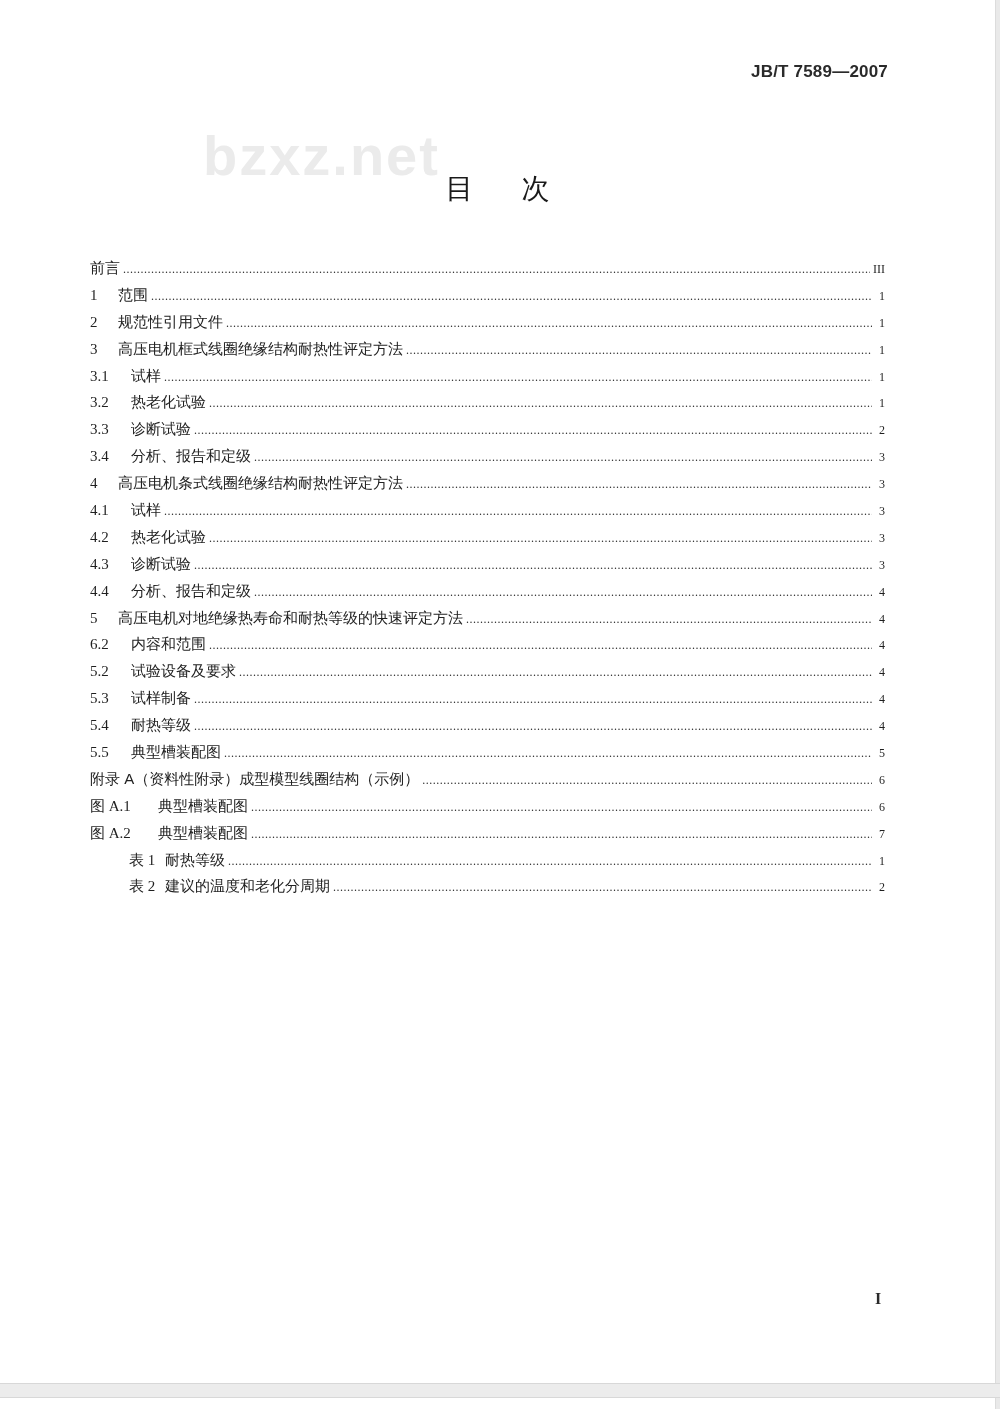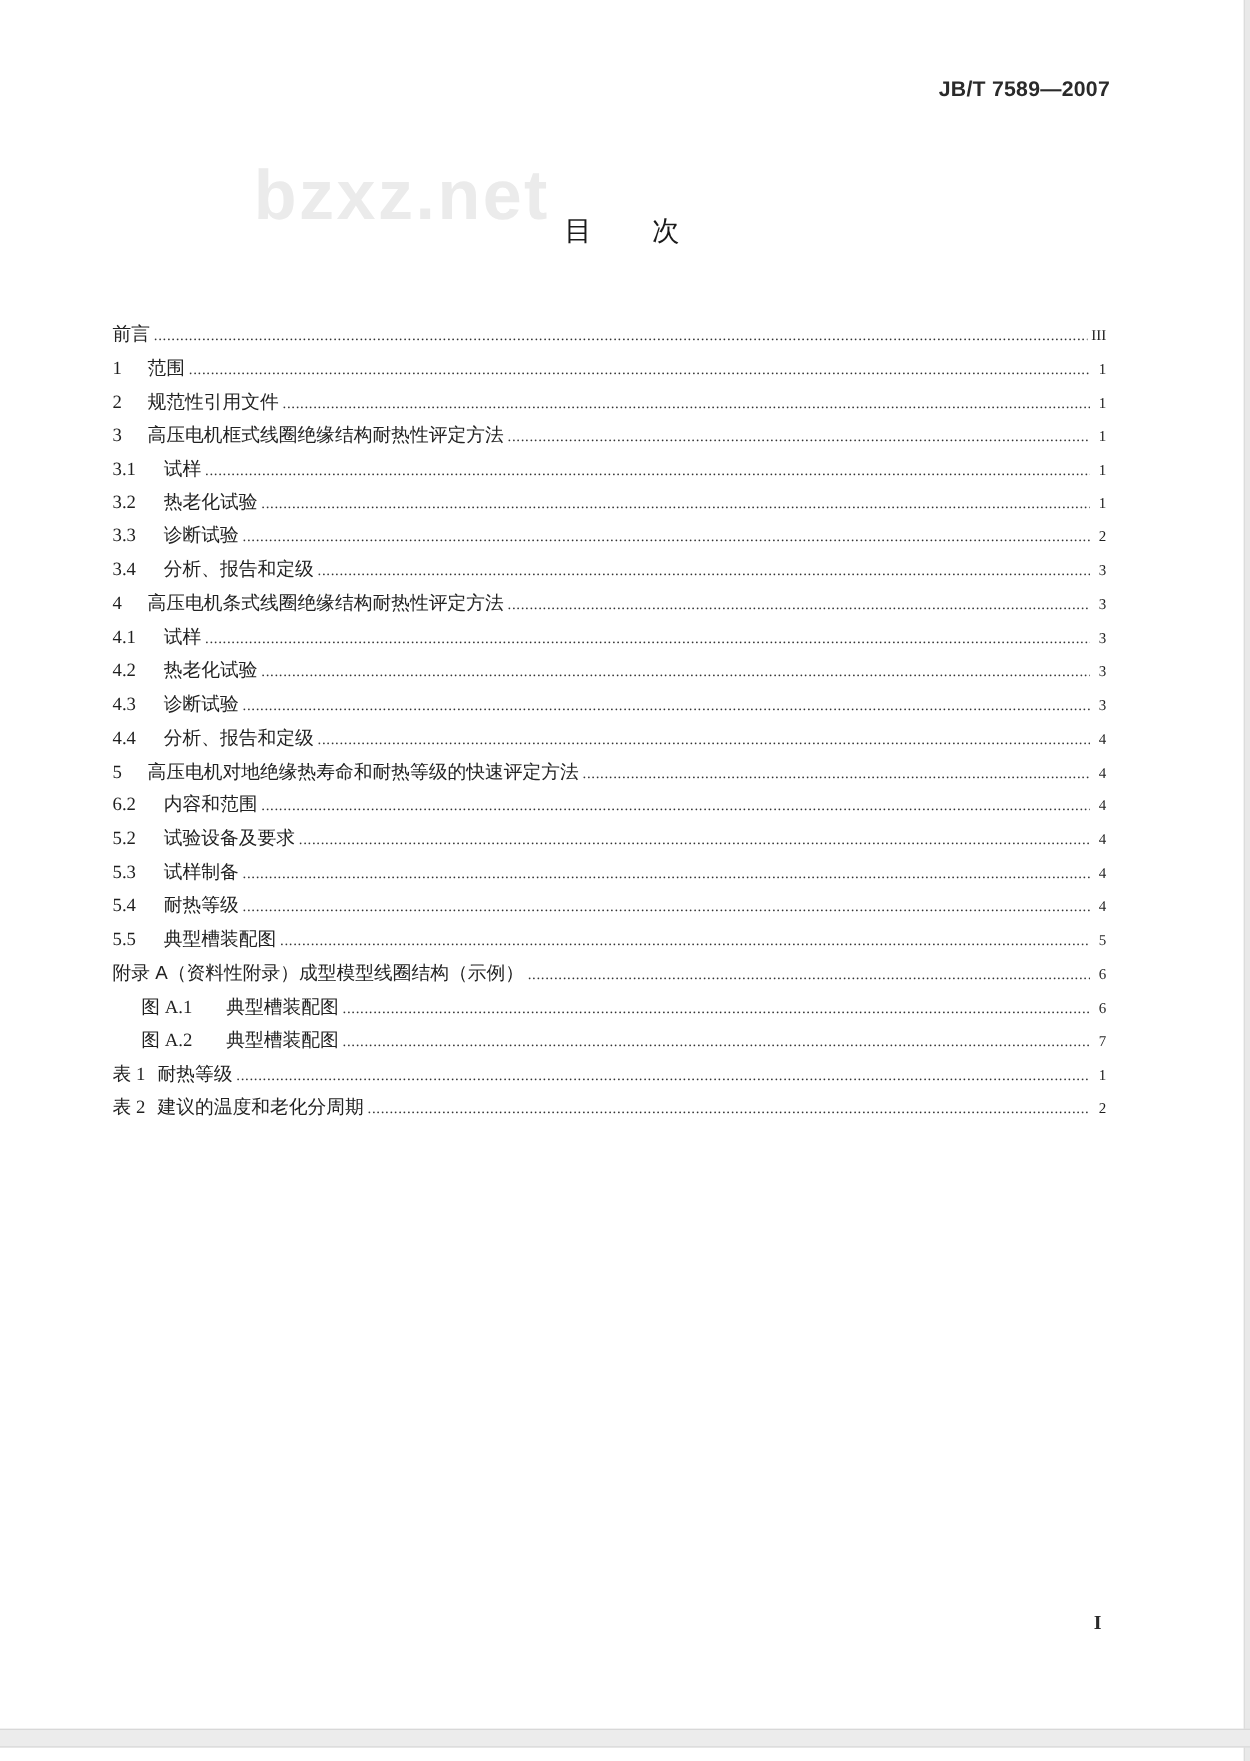--- a/index.html
+++ b/index.html
@@ -64,21 +64,21 @@
       line-height: 1;
       user-select: none;
     }
     .toc-title {
       position: absolute;
       left: 0;
       width: 995px;
       top: 170px;
       text-align: center;
       font-family: "DejaVu Sans", sans-serif;
-      font-size: 22px;
+      font-size: 28px;
       color: #1a1a1a;
     }
     .toc-title span.gap {
       display: inline-block;
       width: 48px;
     }
     .toc {
       position: absolute;
       left: 90px;
       top: 255px;
@@ -91,22 +91,22 @@
       font-size: 15px;
       line-height: 26.9px;
       white-space: nowrap;
     }
     .toc-num {
       display: inline-block;
       font-family: "Liberation Serif", serif;
     }
     .toc-row.lvl1 .toc-num { width: 28px; }
     .toc-row.lvl2 .toc-num { width: 41px; }
-    .toc-row.fig .toc-num { width: 68px; margin-left: 23px; }
-    .toc-row.tab .toc-num { width: 36px; }
+    .toc-row.fig .toc-num { width: 68px; }
+    .toc-row.tab .toc-num { width: 36px; margin-left: 39px; }
     .toc-row.plain .toc-num { width: 0; }
     .toc-label {
       font-family: Liberation Sans, sans-serif;
       font-size: 15px;
       color: #222;
     }
     .leader {
       flex: 1;
       overflow: hidden;
       margin: 0 3px;

